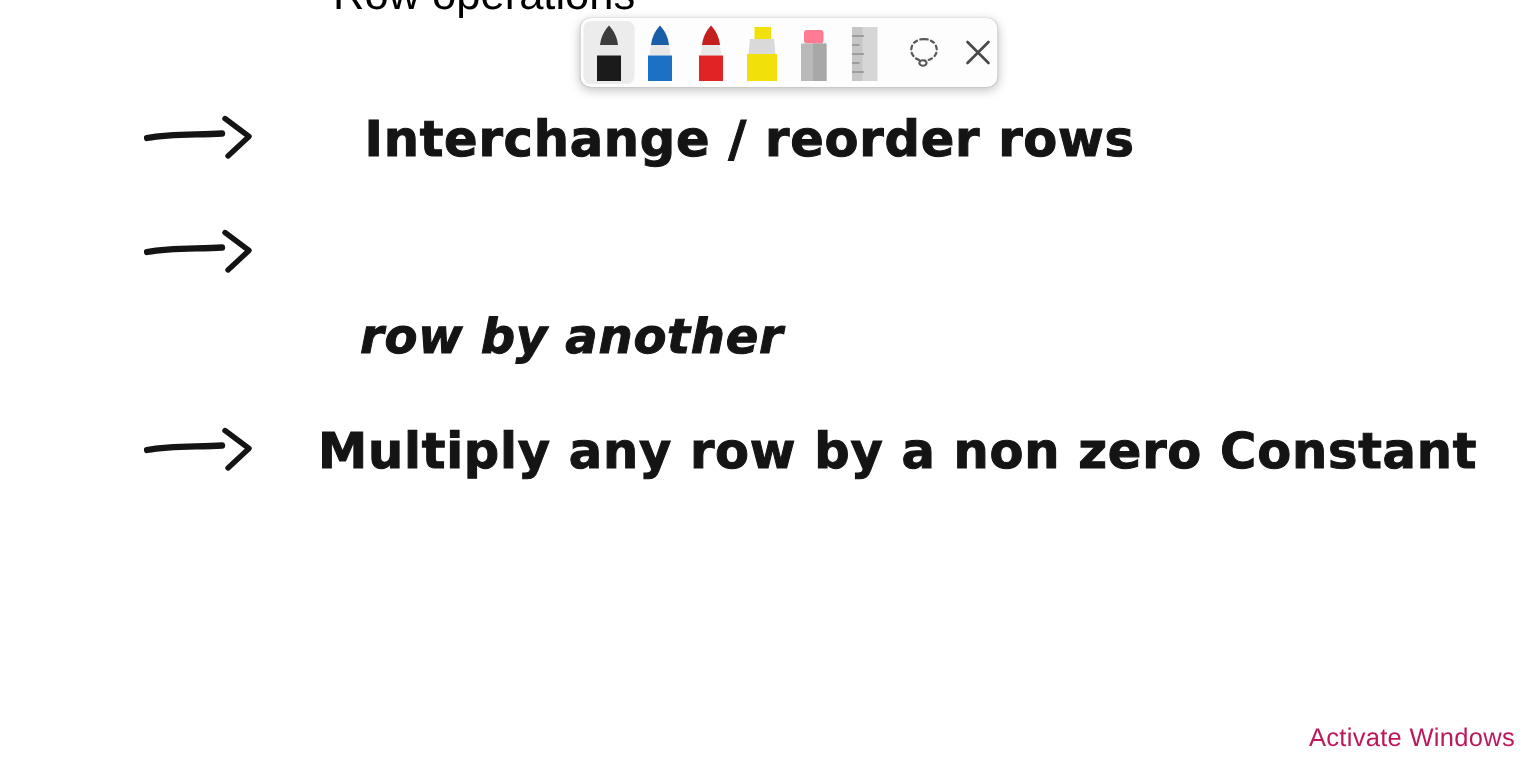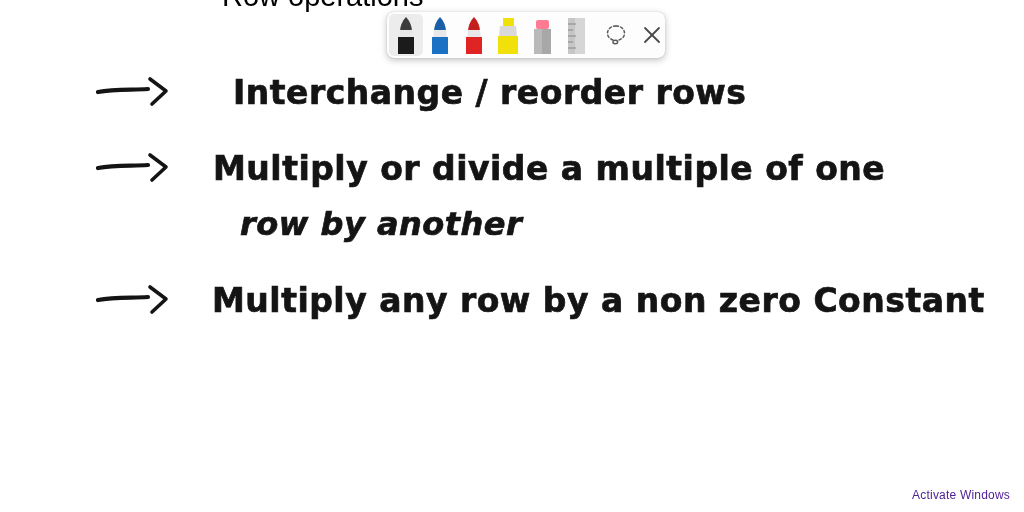--- a/index.html
+++ b/index.html
@@ -94,57 +94,52 @@
     cursor: pointer;
     flex: none;
   }
   .sep { width: 5px; flex: none; }
 
   
   #activate-watermark {
     position: absolute;
     right: 14px;
     bottom: 10px;
-    color: #4c1d95;
-    font-size: 12px;
+    color: #be185d;
+    font-size: 17px;
     font-family: "Liberation Sans", sans-serif;
     letter-spacing: 0.2px;
     user-select: none;
   }
 </style>
 </head>
 <body>
 
 <div id="canvas">
 
   <div id="title-clip">
     <svg width="266" height="34" viewBox="0 0 266 34">
       <text x="0" y="25" font-size="29">Row operations</text>
     </svg>
   </div>
 
   <svg class="arrow" style="left:96px; top:72px;" width="76" height="40" viewBox="0 0 76 40">
     <path d="M2 20 C 18 17, 34 18, 52 17" stroke="#141414" stroke-width="4.2" fill="none" stroke-linecap="round"></path>
     <path d="M54 7 L 70 19 L 56 32" stroke="#141414" stroke-width="3.6" fill="none" stroke-linecap="round" stroke-linejoin="round"></path>
   </svg>
-  <div class="ink" style="left:233px; top:66px;">
+  <div class="ink" style="left:243px; top:66px;">
     <svg width="560" height="52" viewBox="0 0 560 52">
       <text x="0" y="38" font-size="33">Interchange / reorder  rows</text>
     </svg>
   </div>
 
   <svg class="arrow" style="left:96px; top:148px;" width="76" height="40" viewBox="0 0 76 40">
     <path d="M2 20 C 18 17, 34 18, 52 17" stroke="#141414" stroke-width="4.2" fill="none" stroke-linecap="round"></path>
     <path d="M54 7 L 70 19 L 56 32" stroke="#141414" stroke-width="3.6" fill="none" stroke-linecap="round" stroke-linejoin="round"></path>
   </svg>
-  <div class="ink" style="left:213px; top:141px;">
-    <svg width="700" height="54" viewBox="0 0 700 54">
-      <text x="0" y="39" font-size="33">Multiply or divide  a  multiple of one</text>
-    </svg>
-  </div>
 
   <div class="ink" style="left:240px; top:197px;font-style:italic;">
     <svg width="330" height="52" viewBox="0 0 330 52">
       <text x="0" y="38" font-size="32">row  by another</text>
     </svg>
   </div>
 
   <svg class="arrow" style="left:96px; top:280px;" width="76" height="40" viewBox="0 0 76 40">
     <path d="M2 20 C 18 17, 34 18, 52 17" stroke="#141414" stroke-width="4.2" fill="none" stroke-linecap="round"></path>
     <path d="M54 7 L 70 19 L 56 32" stroke="#141414" stroke-width="3.6" fill="none" stroke-linecap="round" stroke-linejoin="round"></path>

